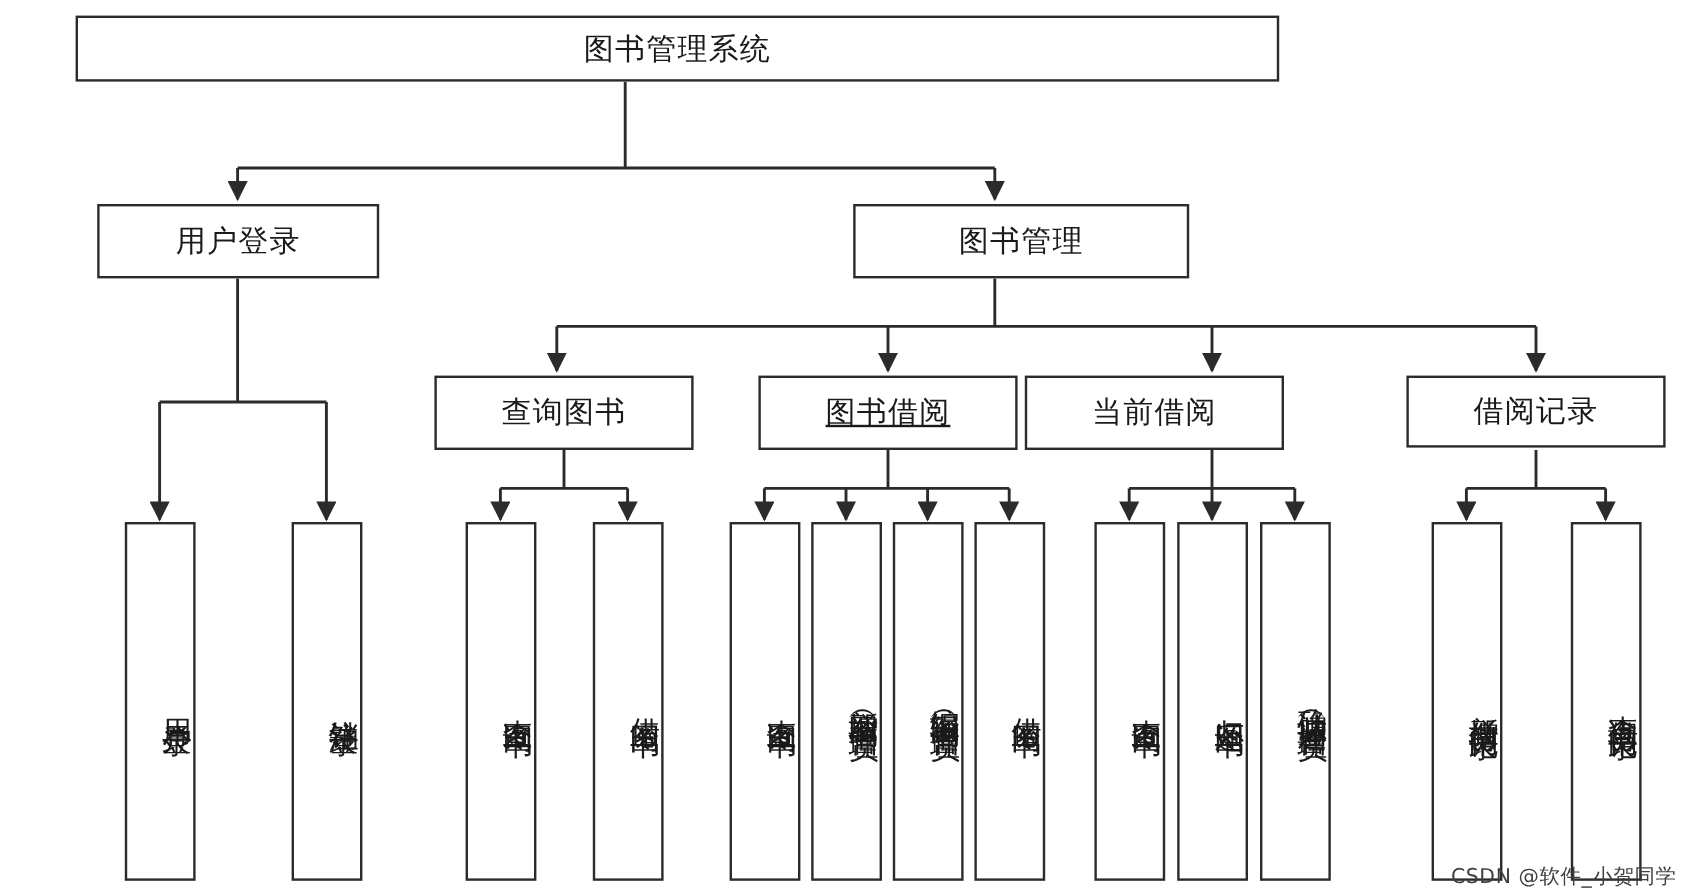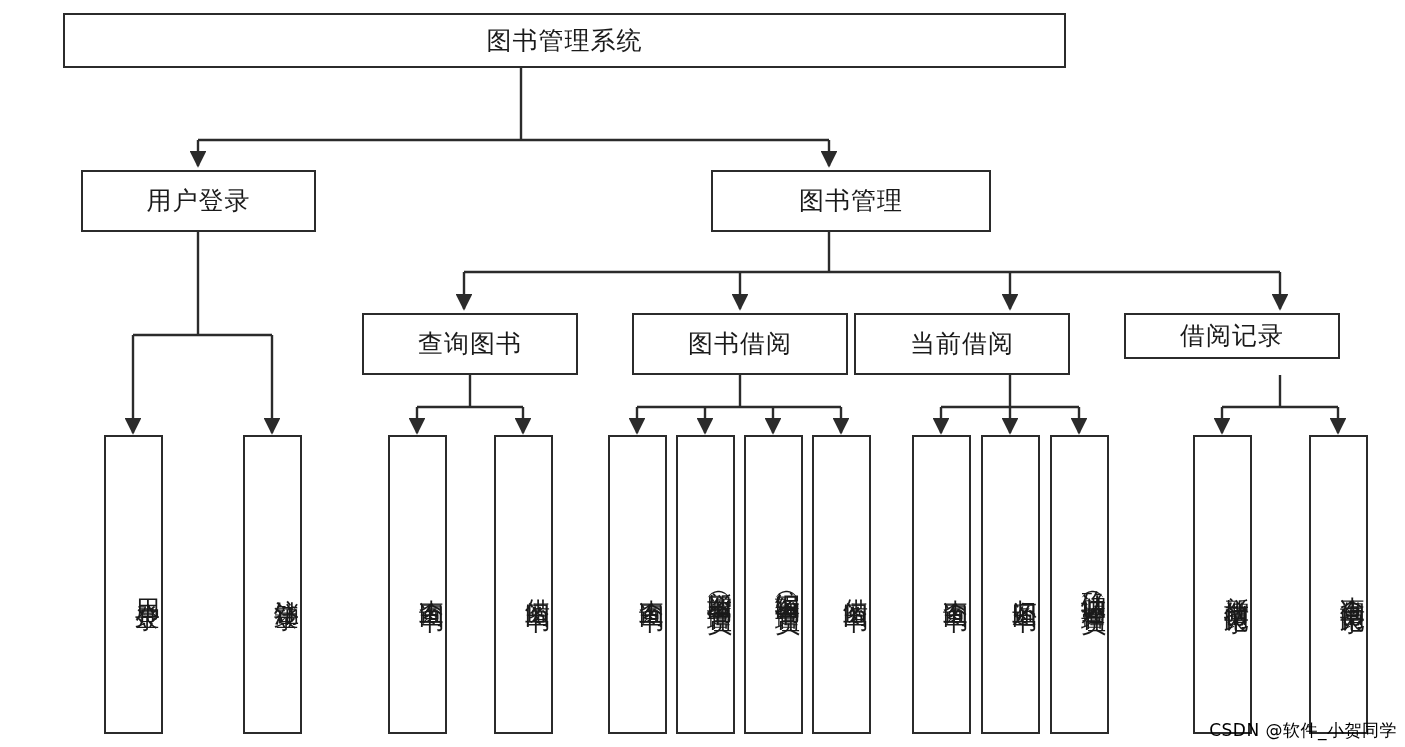--- a/index.html
+++ b/index.html
@@ -56,21 +56,21 @@
     text-orientation: upright;
     display: block;
     text-align: center;
     white-space: nowrap;
   }
   #watermark {
     position: absolute;
     right: 8px;
     bottom: 5px;
     font-size: 17px;
-    color: #000000;
+    color: #404040;
     letter-spacing: 0.5px;
     white-space: nowrap;
     font-family: "DejaVu Sans", "Liberation Sans", sans-serif;
   }
 </style>
 </head>
 <body>
 
 <div id="diagram-root">
 
@@ -132,27 +132,27 @@
   <div class="node horiz" style="left:81px; top:170px; width:235px; height:62px;">
     <span class="label">用户登录</span>
   </div>
   <div class="node horiz" style="left:711px; top:170px; width:280px; height:62px;">
     <span class="label">图书管理</span>
   </div>
 
   <div class="node horiz" style="left:362px; top:313px; width:216px; height:62px;">
     <span class="label">查询图书</span>
   </div>
-  <div class="node horiz" style="left:632px; top:313px; width:216px; height:62px;">
+  <div class="node horiz" style="left:632px; top:313px; width:216px; height:62px;text-decoration:underline;">
     <span class="label">图书借阅</span>
   </div>
   <div class="node horiz" style="left:854px; top:313px; width:216px; height:62px;">
     <span class="label">当前借阅</span>
   </div>
-  <div class="node horiz" style="left:1124px; top:313px; width:216px; height:46px;">
+  <div class="node horiz" style="left:1172px; top:313px; width:216px; height:60px;">
     <span class="label">借阅记录</span>
   </div>
 
   <div class="node vert" style="left:104px; top:435px; width:59px; height:299px;">
     <span class="label">用户登录</span>
   </div>
   <div class="node vert" style="left:243px; top:435px; width:59px; height:299px;">
     <span class="label">注销登录</span>
   </div>
 

